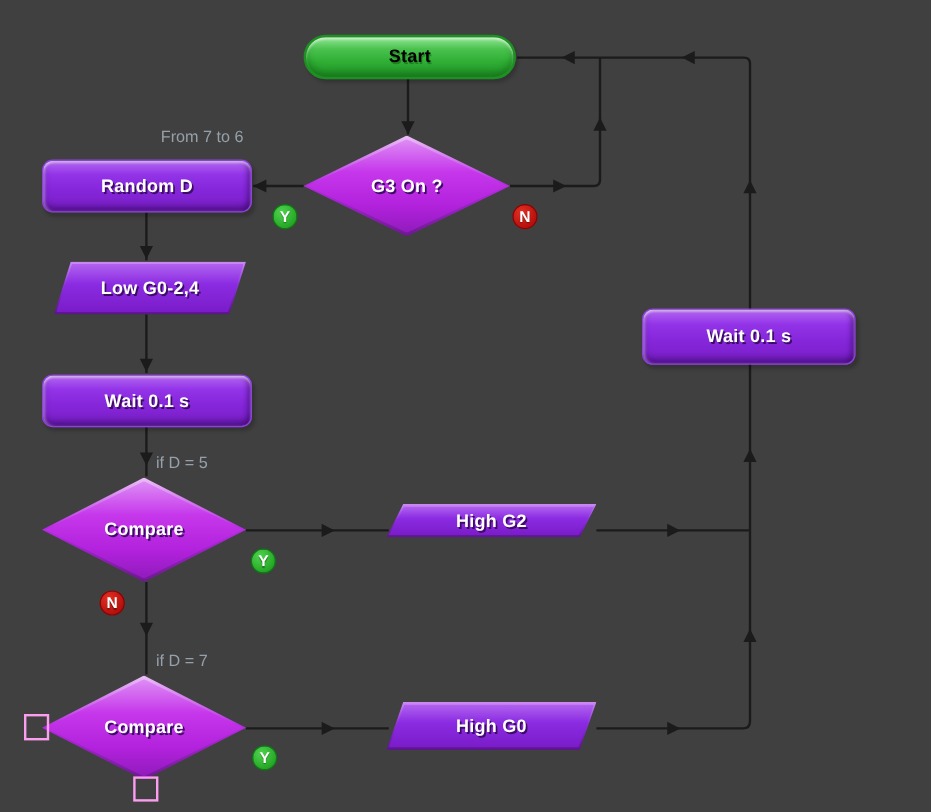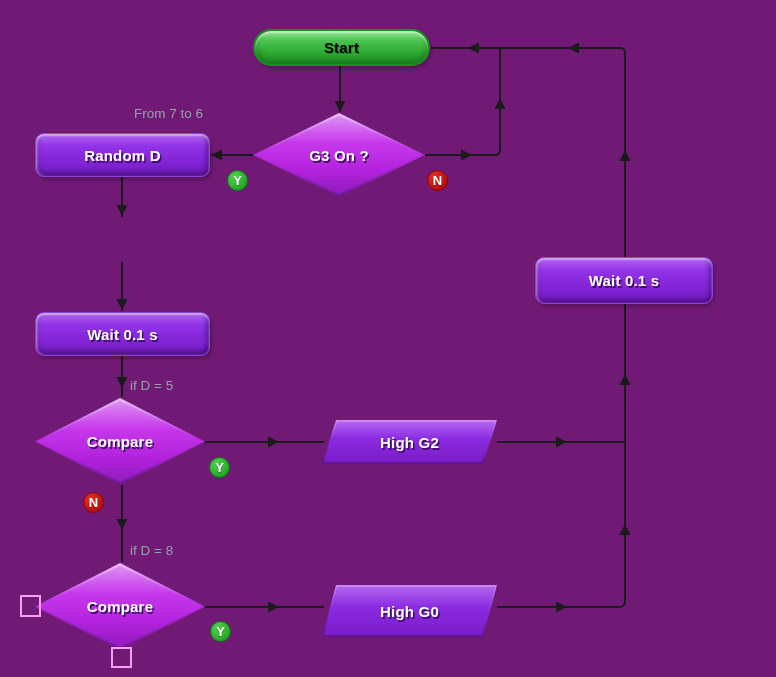--- a/index.html
+++ b/index.html
@@ -1,17 +1,17 @@
 <!DOCTYPE html>
 <html style="--c-process-fill: #8b2be2; --c-decision-fill: #c12ee8; --c-start-fill: #3cb440; --c-yes-badge: #1ca31c; --c-no-badge: #c20b0b; --c-connector: #1b1b1b; --c-annotation: #96a0aa; --c-selection-handle: #fb9ef0; --c-background: #ffffff;"><head>
 <meta charset="utf-8">
 <style>
   html,body{margin:0;padding:0;background:#fff;}
   .canvas{
-    position:relative;width:776px;height:677px;background:#701a75;overflow:hidden;
+    position:relative;width:776px;height:677px;background:#404040;overflow:hidden;
     font-family:"Liberation Sans",sans-serif;
   }
   .wires{position:absolute;left:0;top:0;z-index:1;}
   .node{
     position:absolute;z-index:2;display:flex;align-items:center;justify-content:center;
     box-sizing:border-box;
   }
   .proc{
     background:linear-gradient(180deg,#b467f1 0%,#9233e8 28%,#8526da 58%,#7a1fc7 100%);
     border:1px solid #9140e0;border-radius:9px;
@@ -111,52 +111,56 @@
 
   <div class="node diamond" style="left:253px;top:113px;width:172px;height:84px">
     <div class="inner"></div>
     <span class="nlabel">G3 On ?</span>
   </div>
 
   <div class="node proc" style="left:35px;top:133px;width:175px;height:44px">
     <span class="nlabel">Random D</span>
   </div>
 
+  <div class="node para" style="left:45px;top:218px;width:160px;height:44px">
+    <div class="inner"></div>
+    <span class="nlabel">Low G0-2,4</span>
+  </div>
 
   <div class="node proc" style="left:35px;top:312px;width:175px;height:44px">
     <span class="nlabel">Wait 0.1 s</span>
   </div>
 
   <div class="node diamond" style="left:35px;top:398px;width:170px;height:87px">
     <div class="inner"></div>
     <span class="nlabel">Compare</span>
   </div>
 
-  <div class="node para" style="left:322px;top:420px;width:175px;height:44px">
+  <div class="node para" style="left:322px;top:420px;width:175px;height:28px">
     <div class="inner"></div>
     <span class="nlabel">High G2</span>
   </div>
 
   <div class="node diamond" style="left:35px;top:563px;width:170px;height:87px">
     <div class="inner"></div>
     <span class="nlabel">Compare</span>
   </div>
 
-  <div class="node para" style="left:322px;top:585px;width:175px;height:52px">
+  <div class="node para" style="left:322px;top:585px;width:175px;height:40px">
     <div class="inner"></div>
     <span class="nlabel">High G0</span>
   </div>
 
   <div class="node proc" style="left:535px;top:257px;width:178px;height:47px">
     <span class="nlabel">Wait 0.1 s</span>
   </div>
 
   <span class="note" style="left:134px;top:106px">From 7 to 6</span>
   <span class="note" style="left:130px;top:378px">if D = 5</span>
-  <span class="note" style="left:130px;top:543px">if D = 8</span>
+  <span class="note" style="left:130px;top:543px">if D = 7</span>
 
   <span class="badge y" style="left:227px;top:170px">Y</span>
   <span class="badge n" style="left:427px;top:170px">N</span>
   <span class="badge y" style="left:209px;top:457px">Y</span>
   <span class="badge n" style="left:83px;top:492px">N</span>
   <span class="badge y" style="left:210px;top:621px">Y</span>
 
   <span class="handle" style="left:20px;top:595px;width:21px;height:22px"></span>
   <span class="handle" style="left:111px;top:647px;width:21px;height:21px"></span>
 

